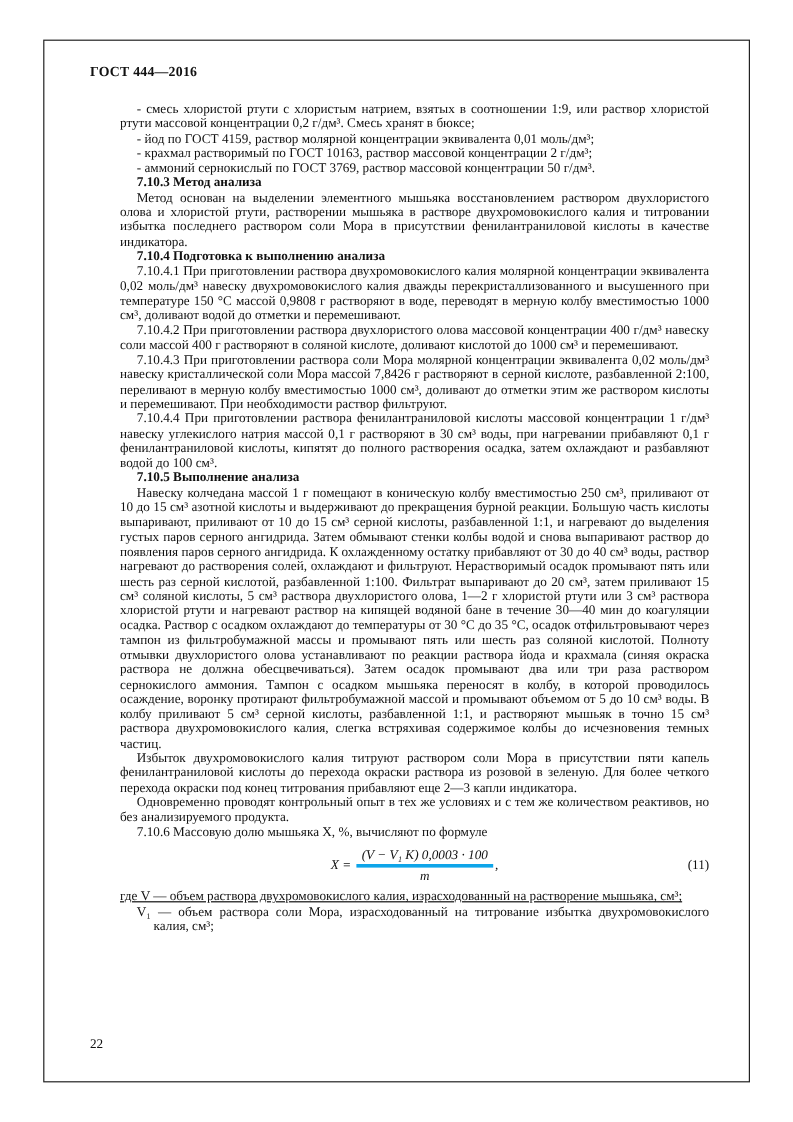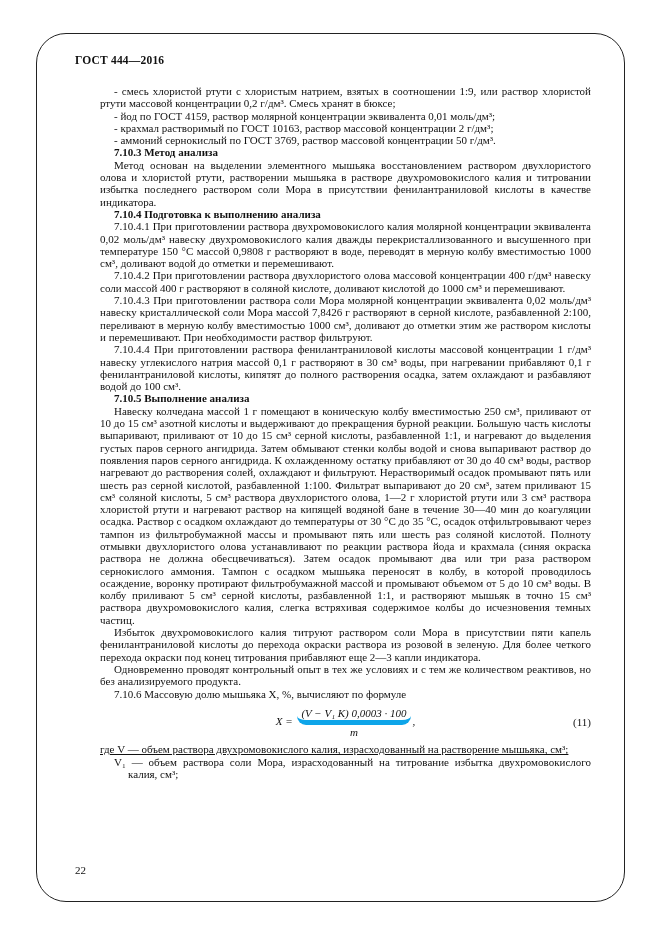--- a/index.html
+++ b/index.html
@@ -1,15 +1,15 @@
 <!DOCTYPE html>
 <html><head>
 <meta charset="utf-8">
 <style>
-  * { box-sizing: border-box; border-radius: 30px; }
+  * { box-sizing: border-box; }
   html, body { margin: 0; padding: 0; }
   body {
     width: 661px; height: 935px; background: #ffffff;
     font-family: "Liberation Serif", "DejaVu Serif", serif;
     color: #111;
   }
   .page { position: relative; width: 661px; height: 935px; background: #fff; overflow: hidden; }
   .frame { position: absolute; left: 36px; top: 33px; width: 589px; height: 869px; border: 1px solid #222; }
   .doc-header { position: absolute; left: 75px; top: 54px; font-size: 11.5px; font-weight: bold; letter-spacing: .2px; }
   .doc-body {
@@ -19,21 +19,21 @@
   .blk { text-indent: 14px; }
   .blk.heading { font-weight: bold; }
   .blk.where { text-indent: 0; text-decoration: underline; }
   .blk.where-sub { padding-left: 28px; text-indent: -14px; }
   .blk.formula {
     display: flex; align-items: center; justify-content: center;
     position: relative; text-indent: 0; margin: 7px 0 5px; font-style: italic;
   }
   .f-var, .f-eq, .f-trail { white-space: pre; }
   .frac { display: inline-block; text-align: center; vertical-align: middle; margin: 0 2px; }
-  .frac-num { display: block; border-bottom: 5px solid #0ea5e9; padding: 0 4px 1px; }
+  .frac-num { display: block; border-bottom: 3px solid #0ea5e9; padding: 0 4px 1px; }
   .frac-den { display: block; padding-top: 1px; }
   .f-number { position: absolute; right: 0; font-style: normal; }
   .page-number { position: absolute; left: 75px; top: 864px; font-size: 11px; }
 </style>
 </head>
 <body>
 
 <div class="page">
   <div class="frame"></div>
   <div class="doc-header">ГОСТ 444—2016</div>

